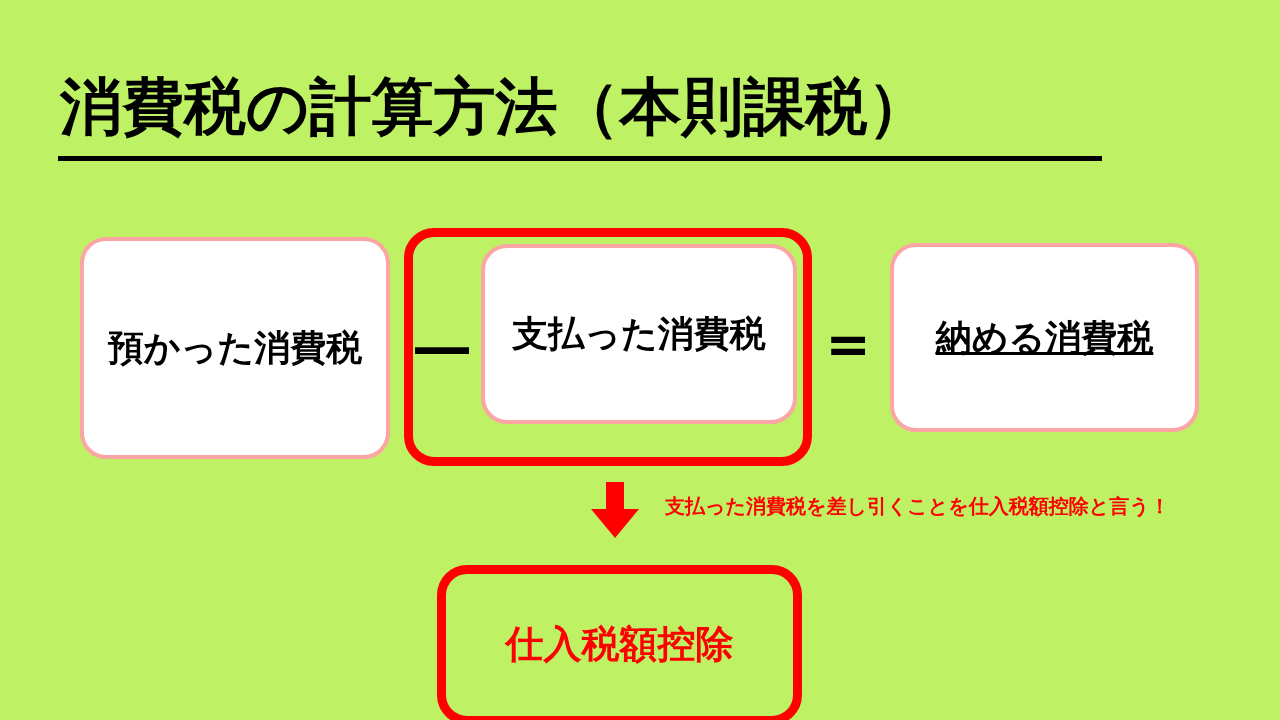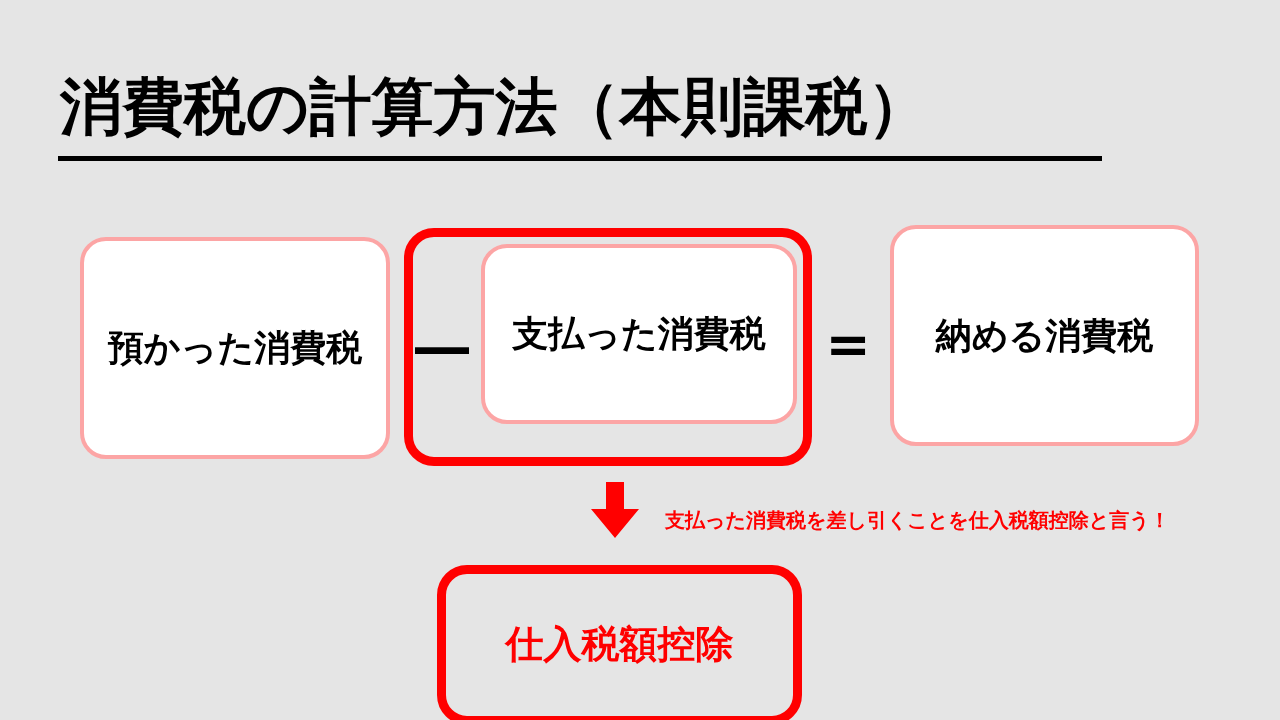--- a/index.html
+++ b/index.html
@@ -7,21 +7,21 @@
     padding: 0;
     background: #ffffff;
   }
   body {
     font-family: "DejaVu Sans", "Liberation Sans", sans-serif;
   }
   #slide {
     position: relative;
     width: 1280px;
     height: 720px;
-    background: #e5e5e5;
+    background: #bef264;
     overflow: hidden;
   }
 
   
   .title {
     position: absolute;
     left: 60px;
     top: 76px;
     font-size: 62px;
     font-weight: bold;
@@ -86,23 +86,24 @@
 
   #box-paid {
     left: 481px;
     top: 244px;
     width: 316px;
     height: 180px;
   }
 
   #box-payable {
     left: 890px;
-    top: 225px;
+    top: 243px;
     width: 309px;
-    height: 221px;
+    height: 189px;
+    text-decoration: underline;
   }
 
   #box-deduction {
     left: 437px;
     top: 565px;
     width: 365px;
     height: 160px;
   }
   #box-deduction .box-label {
     font-size: 38px;
@@ -135,21 +136,21 @@
     left: 587px;
     top: 482px;
     width: 56px;
     height: 56px;
   }
 
   
   #annotation {
     position: absolute;
     left: 665px;
-    top: 508px;
+    top: 494px;
     font-size: 20px;
     font-weight: bold;
     color: #ff0000;
     white-space: nowrap;
     line-height: 1.2;
   }
 </style>
 </head>
 <body>
 

